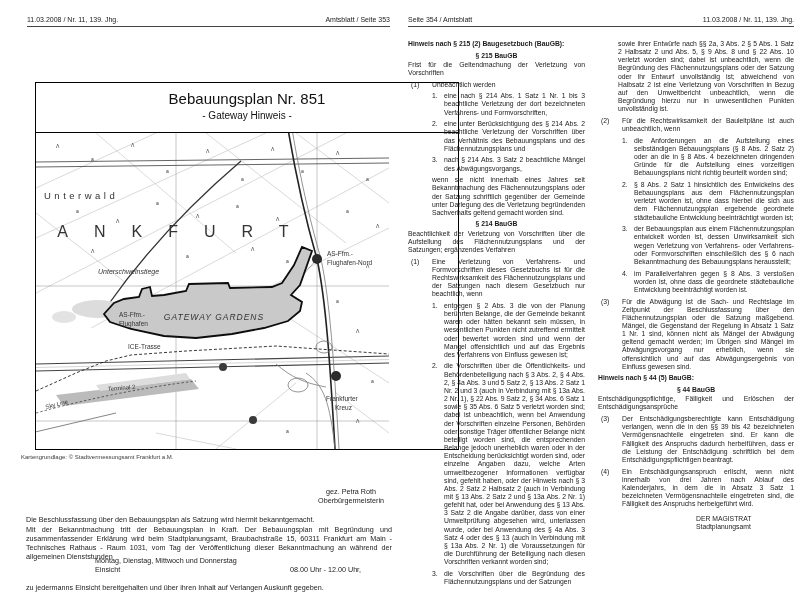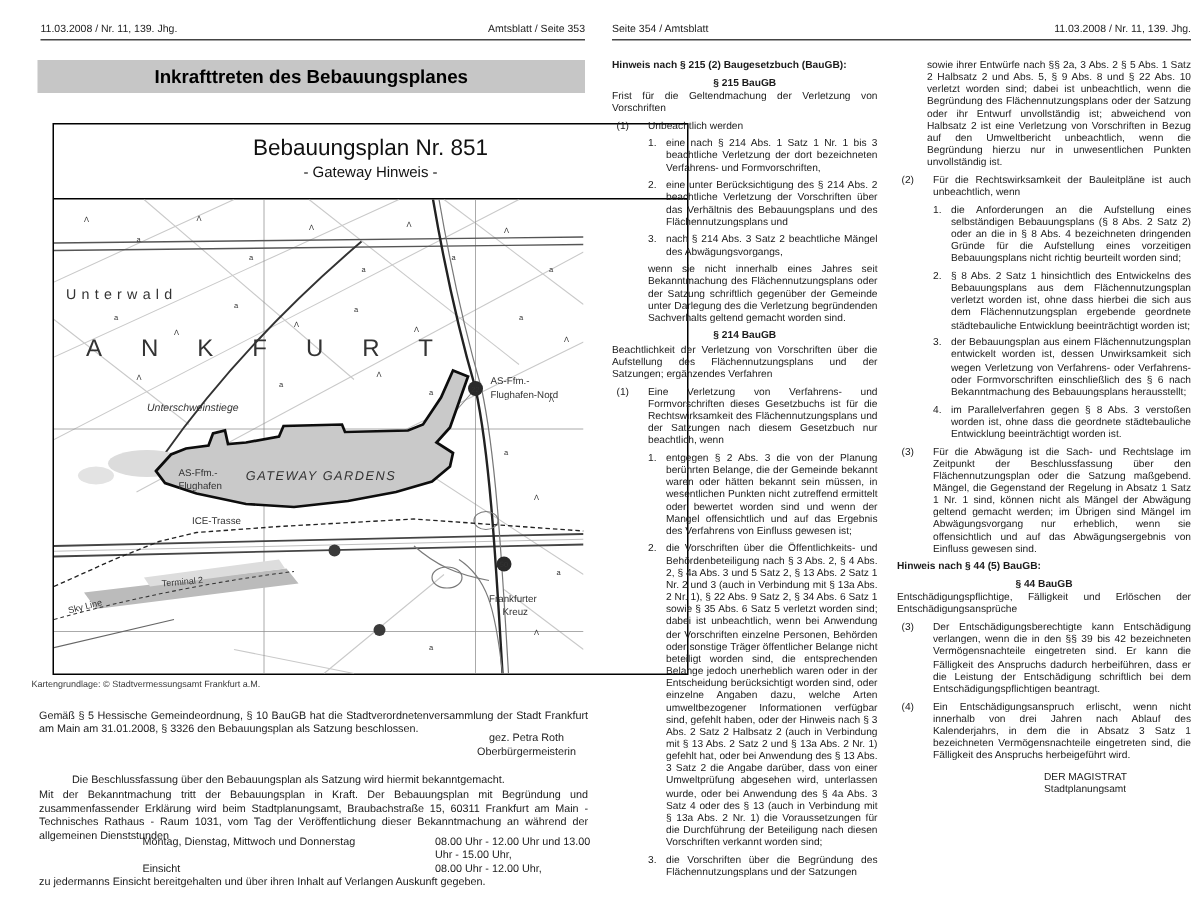--- a/index.html
+++ b/index.html
@@ -21,21 +21,21 @@
   .mapbox{position:absolute;top:82px;left:35px;width:424px;height:368px;border:1px solid #000;
           box-sizing:border-box;background:#fff;}
   .map-title{height:50px;border-bottom:1px solid #000;text-align:center;box-sizing:border-box;padding-top:7px;}
   .map-title .t1{font-size:15px;color:#111;}
   .map-title .t2{font-size:10px;color:#111;margin-top:3px;}
   .map{display:block;width:353px;height:316px;}
   .credit{position:absolute;top:454px;left:21px;font-size:6px;color:#3a3a3a;}
   .lp{position:absolute;left:26px;width:366px;font-size:7.2px;line-height:1.22;text-align:justify;}
   .p-res{top:466px;}
   .sigblock{position:absolute;top:487px;right:16px;font-size:7.2px;line-height:1.25;text-align:center;}
-  .p-ann{top:509px;margin-left:22px;}
+  .p-ann{top:509px;}
   .p-eff{top:519px;}
   .hours{position:absolute;top:557px;left:95px;width:300px;font-size:7.2px;line-height:1.22;}
   .hrow{display:flex;gap:35px;}
   .hdays{width:160px;flex:none;}
   .p-close{top:577px;}
 
   
   .cols{position:absolute;top:40px;left:8px;right:6px;display:flex;gap:13px;
         font-size:6.8px;line-height:1.2;}
   .col{text-align:justify;}
@@ -62,21 +62,20 @@
 <body>
 
 <div class="canvas">
 
   <section class="page page-left">
     <div class="ph">
       <span>11.03.2008 / Nr. 11, 139. Jhg.</span>
       <span>Amtsblatt / Seite 353</span>
     </div>
 
-    <div class="titlebar">Inkrafttreten des Bebauungsplanes</div>
 
     <div class="mapbox">
       <div class="map-title">
         <div class="t1">Bebauungsplan Nr. 851</div>
         <div class="t2">- Gateway Hinweis -</div>
       </div>
 
       <svg class="map" viewBox="0 0 353 316" preserveAspectRatio="none">
 
         <g stroke="#c9c9c9" stroke-width="0.7" fill="none">
@@ -195,34 +194,32 @@
           <circle cx="300" cy="243" r="5" fill="#2a2a2a"></circle>
           <text x="300" y="245" font-size="5" text-anchor="middle" fill="#ffffff">50</text>
         </g>
         <circle cx="187" cy="234" r="4" fill="#3a3a3a"></circle>
         <circle cx="217" cy="287" r="4" fill="#3a3a3a"></circle>
       </svg>
     </div>
 
     <div class="credit">Kartengrundlage: © Stadtvermessungsamt Frankfurt a.M.</div>
 
-    <p class="lp p-res">Gemäß § 5 Hessische Gemeindeordnung, § 10 BauGB hat die Stadtverordnetenversammlung der Stadt Frankfurt am Main am 31.01.2008, § 3326 den Bebauungsplan als Satzung beschlossen.</p>
 
     <div class="sigblock">
       <div>gez. Petra Roth</div>
       <div>Oberbürgermeisterin</div>
     </div>
 
     <p class="lp p-ann">Die Beschlussfassung über den Bebauungsplan als Satzung wird hiermit bekanntgemacht.</p>
     <p class="lp p-eff">Mit der Bekanntmachung tritt der Bebauungsplan in Kraft. Der Bebauungsplan mit Begründung und zusammenfassender Erklärung wird beim Stadtplanungsamt, Braubachstraße 15, 60311 Frankfurt am Main - Technisches Rathaus - Raum 1031, vom Tag der Veröffentlichung dieser Bekanntmachung an während der allgemeinen Dienststunden</p>
 
     <div class="hours">
       <div class="hrow">
         <span class="hdays">Montag, Dienstag, Mittwoch und Donnerstag</span>
-        <span>08.00 Uhr - 12.00 Uhr und 13.00 Uhr - 15.00 Uhr,</span>
       </div>
       <div class="hrow">
         <span class="hdays">Einsicht</span>
         <span>08.00 Uhr - 12.00 Uhr,</span>
       </div>
     </div>
 
     <p class="lp p-close">zu jedermanns Einsicht bereitgehalten und über ihren Inhalt auf Verlangen Auskunft gegeben.</p>
   </section>
 

